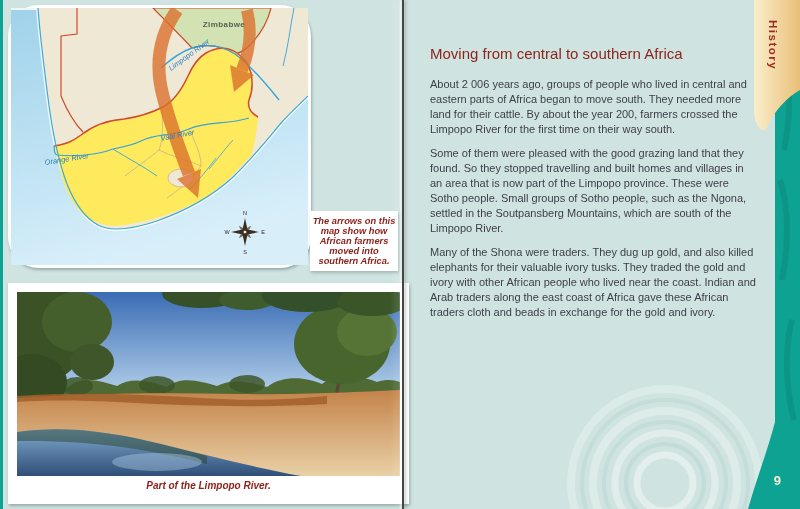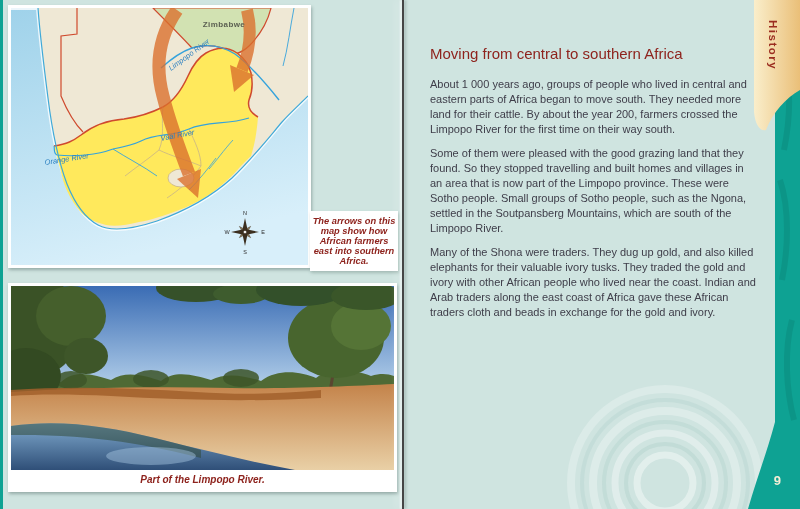--- a/index.html
+++ b/index.html
@@ -6,30 +6,31 @@
   #page{
     position:relative;width:800px;height:509px;overflow:hidden;
     background:#cfe4e0;
     font-family:"Liberation Sans",sans-serif;
   }
   .edge-strip{position:absolute;left:0;top:0;width:3px;height:509px;background:#0ea293;}
   
   .map-frame{
     position:absolute;left:8px;top:5px;background:#fff;padding:3px;
     box-shadow:1px 2px 3px rgba(80,105,100,.45);
+    border-radius:31px;
   }
   .map-frame svg{display:block;}
   .callout{
     position:absolute;left:310px;top:211px;width:88px;box-sizing:border-box;
     background:#fff;padding:5px 2px;text-align:center;
     font-size:9.3px;line-height:10px;font-style:italic;font-weight:bold;color:#8e231d;
     box-shadow:1px 2px 3px rgba(80,105,100,.35);
   }
   .photo-frame{
-    position:absolute;left:8px;top:283px;background:#fff;padding:3px;width:383px;
+    position:absolute;left:8px;top:283px;background:#fff;padding:9px;width:383px;
     box-shadow:1px 2px 3px rgba(80,105,100,.45);
   }
   .photo-frame svg{display:block;}
   .photo-frame figcaption{
     height:19px;line-height:19px;text-align:center;
     font-size:10px;font-style:italic;font-weight:bold;color:#8e231d;
   }
   figure{margin:0;}
   
   .spine{
@@ -137,21 +138,21 @@
           <text x="0" y="-17">N</text>
           <text x="0" y="22">S</text>
           <text x="18" y="2">E</text>
           <text x="-18" y="2">W</text>
         </g>
       </g>
     </svg>
   </figure>
 
   <div class="callout">
-    <span>The arrows on this map show how African farmers east into southern Africa.</span>
+    <span>The arrows on this map show how African farmers moved into southern Africa.</span>
   </div>
 
   <figure class="photo-frame">
     <svg width="383" height="184" viewBox="0 0 383 184">
       <defs>
         <linearGradient id="sky" x1="0" y1="0" x2="0" y2="1">
           <stop offset="0" stop-color="#3a6cb4"></stop>
             <stop offset="1" stop-color="#bcd7ee"></stop>
         </linearGradient>
         <linearGradient id="sand" x1="0" y1="0" x2="0" y2="1">
@@ -200,21 +201,21 @@
            C140,159 80,148 0,149 Z"></path>
       <ellipse cx="140" cy="170" rx="45" ry="9" fill="#a8c8e2" opacity="0.45"></ellipse>
     </svg>
     <figcaption>Part of the Limpopo River.</figcaption>
   </figure>
 
   <div class="spine"></div>
 
   <div class="article">
     <h1>Moving from central to southern Africa</h1>
-    <p>About 1 000 years ago, groups of people who lived in central and eastern parts of Africa began to move south.  They needed more land for their cattle.  By about the year 200, farmers crossed the Limpopo River for the first time on their way south.</p>
+    <p>About 2 006 years ago, groups of people who lived in central and eastern parts of Africa began to move south.  They needed more land for their cattle.  By about the year 200, farmers crossed the Limpopo River for the first time on their way south.</p>
     <p>Some of them were pleased with the good grazing land that they found.  So they stopped travelling and built homes and villages in an area that is now part of the Limpopo province.  These were Sotho people.  Small groups of Sotho people, such as the Ngona, settled in the Soutpansberg Mountains, which are south of the Limpopo River.</p>
     <p>Many of the Shona were traders.  They dug up gold, and also killed elephants for their valuable ivory tusks.  They traded the gold and ivory with other African people who lived near the coast.  Indian and Arab traders along the east coast of Africa gave these African traders cloth and beads in exchange for the gold and ivory.</p>
   </div>
 
   <svg class="watermark" width="235" height="141" viewBox="0 0 235 141">
     <g fill="none">
       <circle cx="120" cy="115" r="28" stroke="#ffffff" stroke-opacity="0.4" stroke-width="7"></circle>
       <circle cx="120" cy="115" r="50" stroke="#ffffff" stroke-opacity="0.35" stroke-width="7"></circle>
       <circle cx="120" cy="115" r="72" stroke="#ffffff" stroke-opacity="0.3" stroke-width="8"></circle>
       <circle cx="120" cy="115" r="94" stroke="#ffffff" stroke-opacity="0.25" stroke-width="8"></circle>

